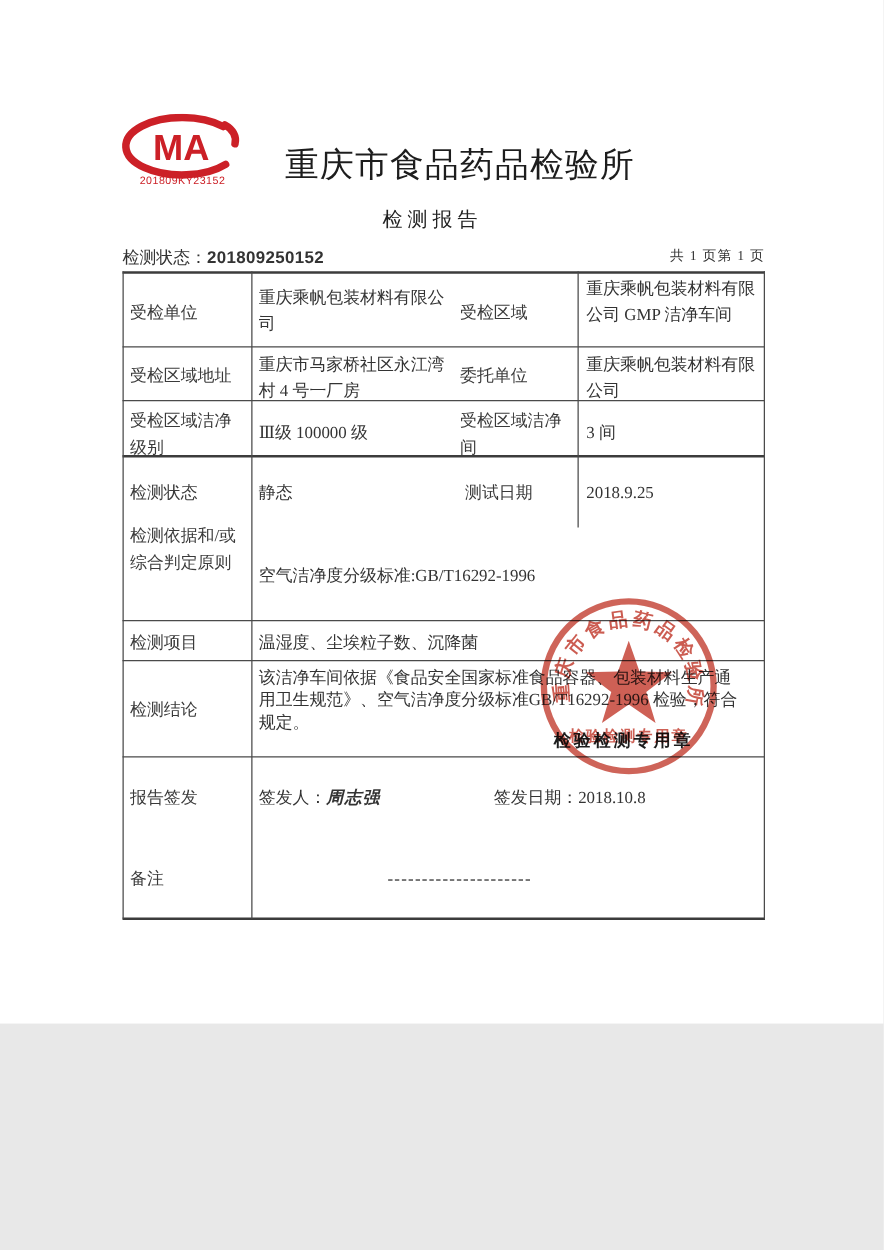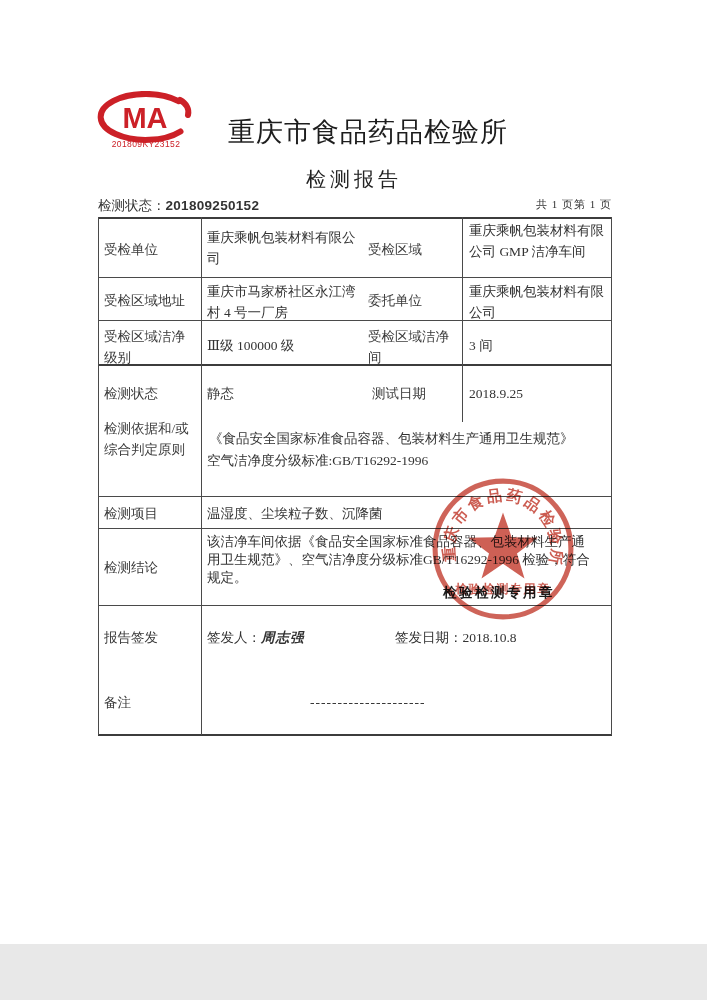--- a/index.html
+++ b/index.html
@@ -1,37 +1,37 @@
 <!DOCTYPE html>
 <html><head>
 <meta charset="utf-8">
 <style>
   html,body{margin:0;padding:0;background:#e8e8e8;}
   .page{
     position:relative;
-    width:707px;height:944px;
+    width:707px;height:819px;
     margin:0 auto;
     background:#ffffff;
     font-family:"Liberation Serif","DejaVu Serif",serif;
     color:#2b2b2b;
     overflow:hidden;
   }
   .cell{position:absolute;font-size:13.5px;line-height:21px;color:#333;}
   .label{color:#3a3a3a;}
   .hline{position:absolute;background:#4a4a4a;height:1.4px;}
   .vline{position:absolute;background:#4a4a4a;width:1.3px;}
   .thick{height:2.1px;background:#3c3c3c;}
   .org-title{
     position:absolute;left:228px;top:114px;width:268px;
     font-size:27px;letter-spacing:1px;color:#1d1d1d;
     white-space:nowrap;
   }
   .doc-title{
     position:absolute;left:306px;top:166px;
-    font-size:20px;letter-spacing:4px;color:#222;
+    font-size:16px;letter-spacing:4px;color:#222;
     white-space:nowrap;
   }
   .repno{position:absolute;left:98px;top:197px;font-size:13.5px;color:#333;}
   .repno .num{font-family:"Liberation Sans","DejaVu Sans",sans-serif;font-weight:bold;letter-spacing:.3px;}
   .pageinfo{position:absolute;top:197px;right:95px;font-size:11px;color:#333;letter-spacing:1px;}
   .conclusion{line-height:18px;}
   .signer-name{font-weight:bold;font-style:italic;letter-spacing:1px;}
   .seal-caption{
     position:absolute;left:443px;top:584px;
     font-size:13.5px;letter-spacing:2.5px;color:#1c1c1c;font-weight:bold;
@@ -95,21 +95,20 @@
   <div class="cell" style="left:207px;top:335px;width:200px;">Ⅲ级  100000 级</div>
   <div class="cell label" style="left:368px;top:326px;width:86px;">受检区域洁净间</div>
   <div class="cell" style="left:469px;top:335px;width:137px;">3 间</div>
 
   <div class="cell label" style="left:104px;top:383px;width:92px;">检测状态</div>
   <div class="cell" style="left:207px;top:383px;width:150px;">静态</div>
   <div class="cell label" style="left:372px;top:383px;width:90px;">测试日期</div>
   <div class="cell" style="left:469px;top:383px;width:137px;">2018.9.25</div>
 
   <div class="cell label" style="left:104px;top:418px;width:92px;">检测依据和/或综合判定原则</div>
-  <div class="cell" style="left:209px;top:428px;width:398px;white-space:nowrap;">《食品安全国家标准食品容器、包装材料生产通用卫生规范》</div>
   <div class="cell" style="left:207px;top:450px;width:398px;">空气洁净度分级标准:GB/T16292-1996</div>
 
   <div class="cell label" style="left:104px;top:503px;width:92px;">检测项目</div>
   <div class="cell" style="left:207px;top:503px;width:398px;">温湿度、尘埃粒子数、沉降菌</div>
 
   <div class="cell label" style="left:104px;top:557px;width:92px;">检测结论</div>
   <div class="cell conclusion" style="left:207px;top:533px;width:385px;">该洁净车间依据《食品安全国家标准食品容器、包装材料生产通用卫生规范》、空气洁净度分级标准GB/T16292-1996 检验，符合规定。</div>
   <div class="seal-caption">检验检测专用章</div>
 
   <div class="cell label" style="left:104px;top:627px;width:92px;">报告签发</div>

